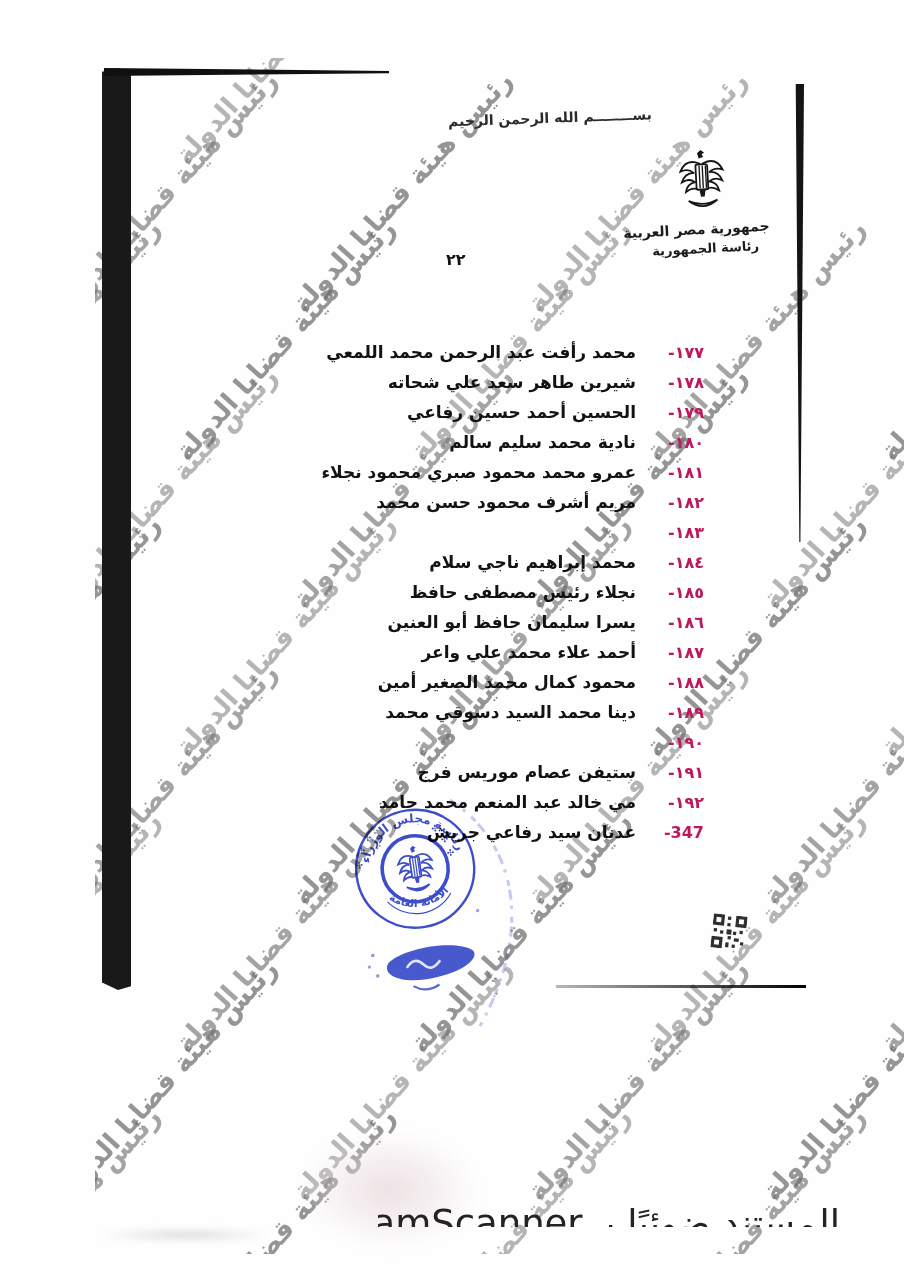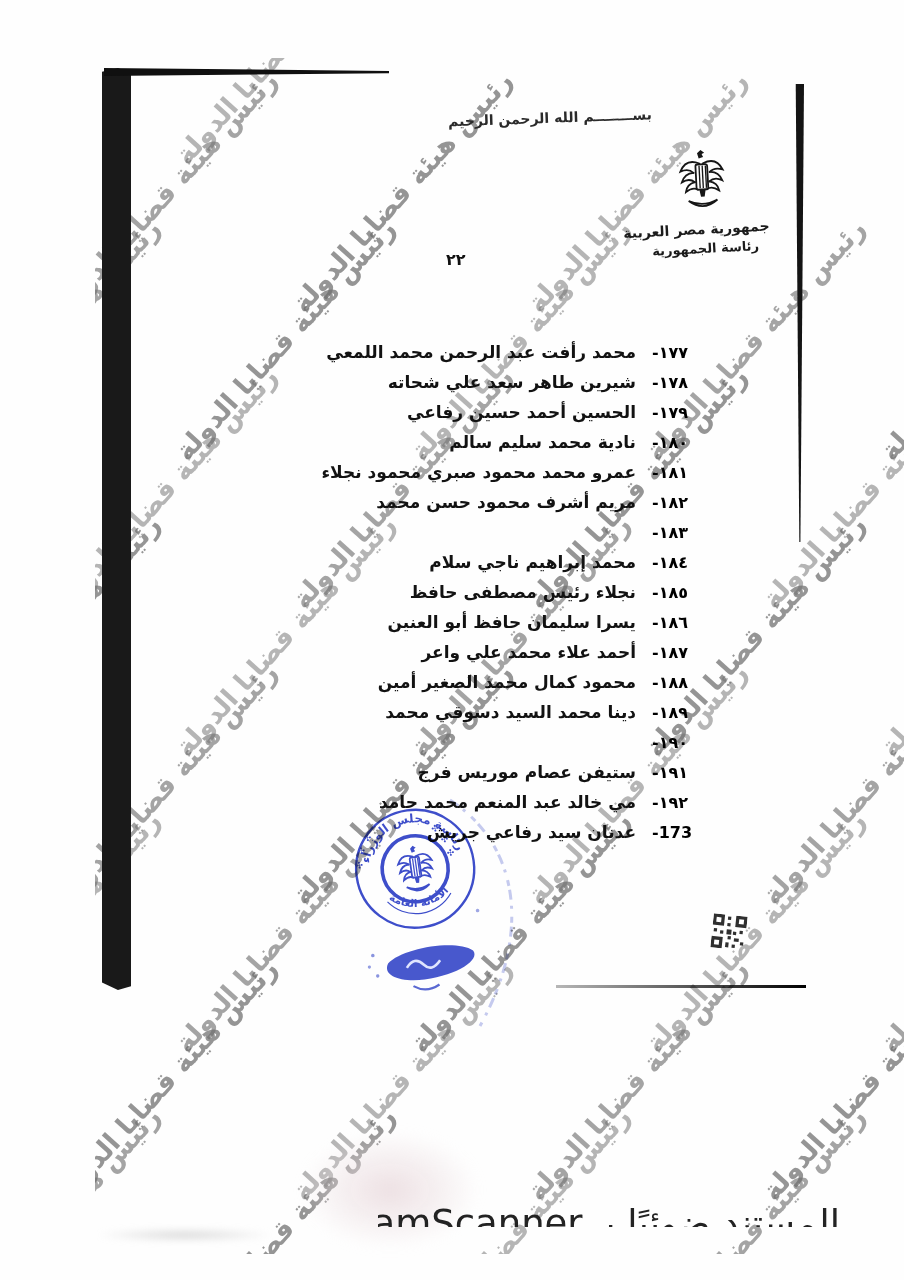--- a/index.html
+++ b/index.html
@@ -43,22 +43,22 @@
   .emblem .l1{font-size:14px;font-weight:bold;margin-top:3px;white-space:nowrap;}
   .emblem .l2{font-size:13px;font-weight:bold;margin-top:4px;white-space:nowrap;}
   .pageno{
     position:absolute;left:446px;top:250px;z-index:4;
     font-size:16px;font-weight:bold;letter-spacing:1px;color:#111;
   }
   
   .names{position:absolute;left:300px;top:337px;width:404px;z-index:4;}
   .row{height:30px;display:flex;align-items:center;direction:rtl;}
   .row .num{
-    width:52px;flex:0 0 52px;text-align:left;
-    font-size:16px;font-weight:bold;color:#000000;
+    width:52px;flex:0 0 52px;text-align:right;
+    font-size:16px;font-weight:bold;color:#be185d;
   }
   .row .nm{
     margin-right:16px;font-size:17px;font-weight:bold;color:#121212;white-space:nowrap;
   }
   
   .stamp{
     position:absolute;left:348px;top:798px;z-index:5;
     transform:rotate(-8deg);mix-blend-mode:multiply;opacity:.92;
   }
   .stamp-arc{position:absolute;left:428px;top:788px;z-index:4;mix-blend-mode:multiply;}
@@ -216,21 +216,21 @@
       </div>
       <div class="row">
         <span class="num">١٩١-</span>
         <span class="nm">ستيفن عصام موريس فرج</span>
       </div>
       <div class="row">
         <span class="num">١٩٢-</span>
         <span class="nm">مي خالد عبد المنعم محمد حامد</span>
       </div>
       <div class="row">
-        <span class="num">173-</span>
+        <span class="num">347-</span>
         <span class="nm">عدنان سيد رفاعي جريش</span>
       </div>
     </div>
 
   <svg class="stamp" width="150" height="210" viewBox="0 0 150 210" xmlns="http://www.w3.org/2000/svg">
     <g stroke="#2d3fc7" fill="none">
       <circle cx="72" cy="70" r="59" stroke-width="2.4"></circle>
       <circle cx="72" cy="70" r="33" stroke-width="3.6"></circle>
       <path id="arcTop" d="M29,86 A46,46 0 1 1 115,86" stroke="none"></path>
       <path id="arcBot" d="M34,88 A46,46 0 0 0 110,88" stroke="none"></path>

